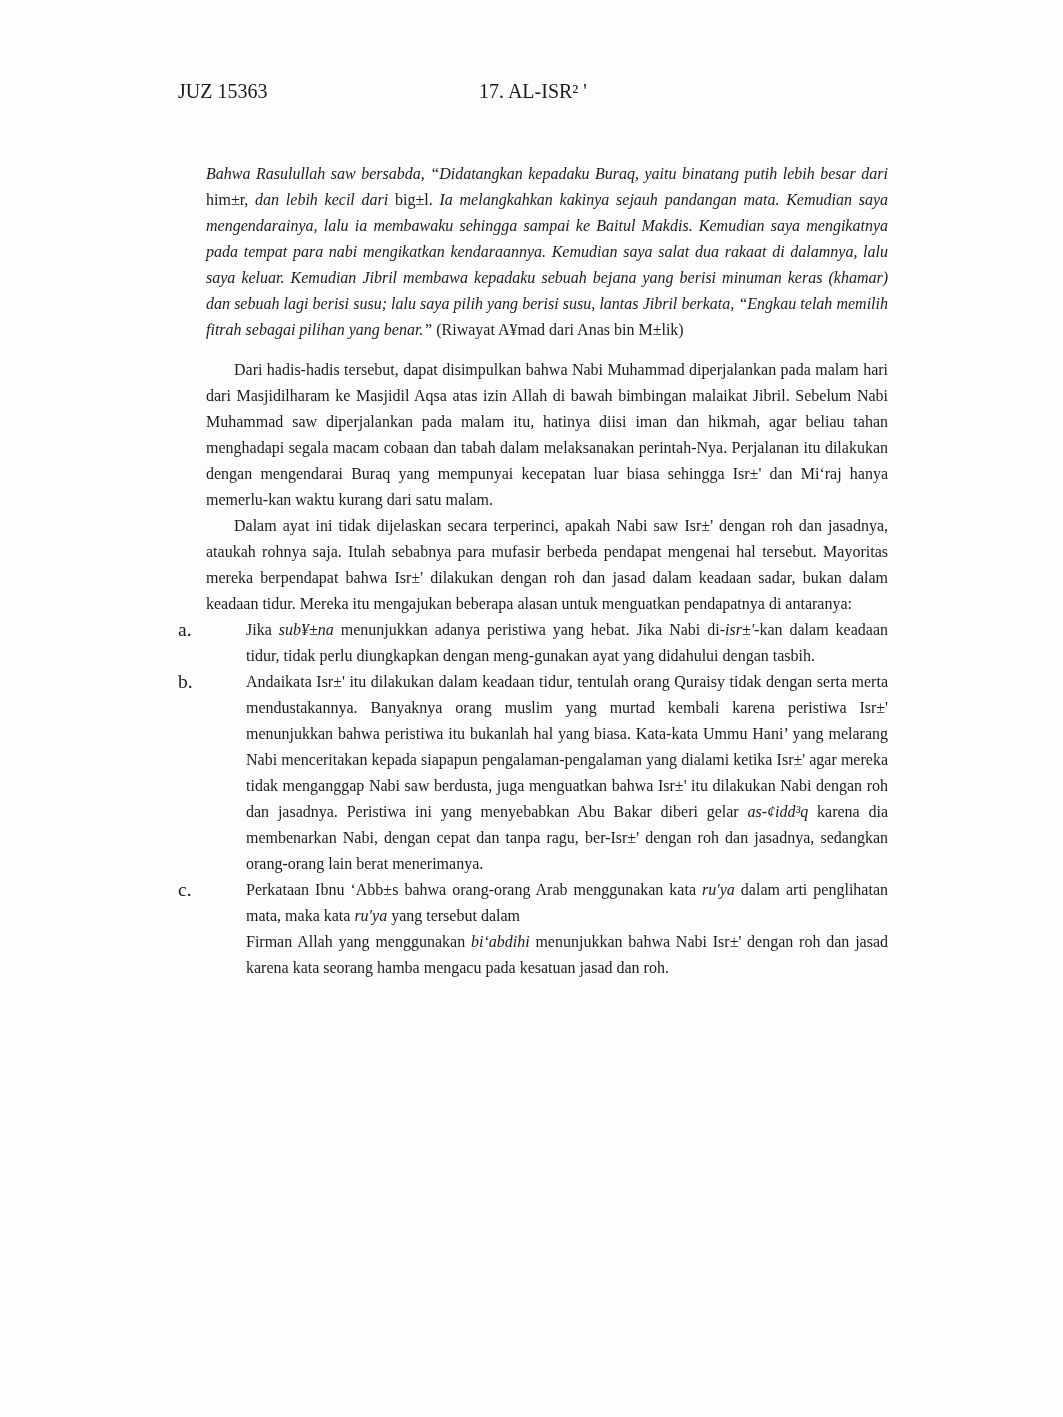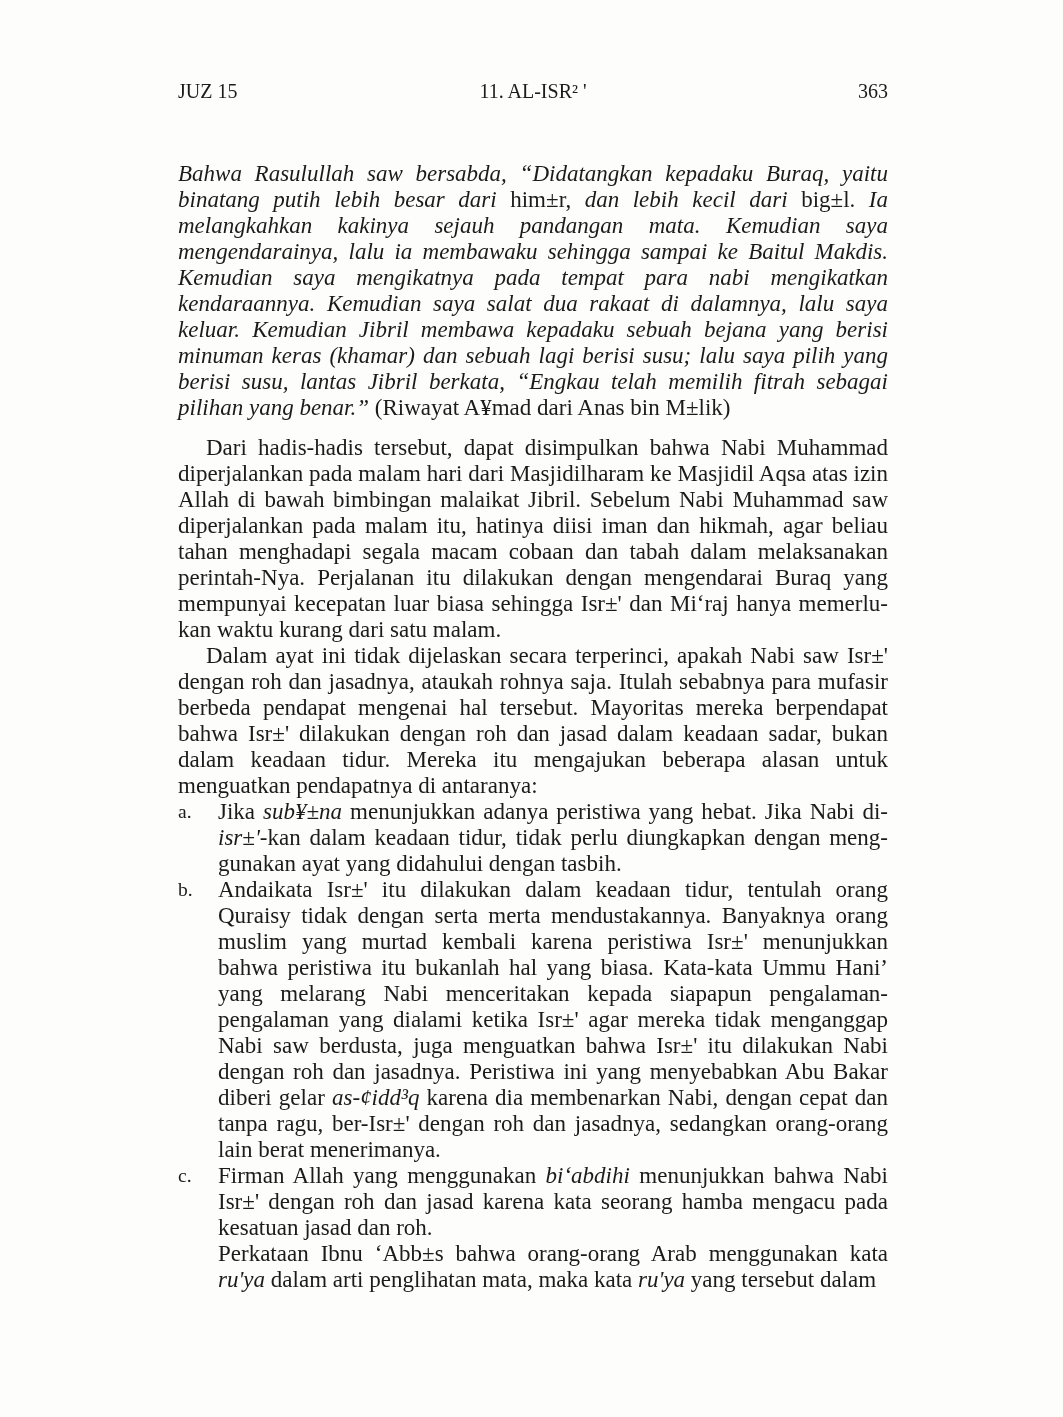--- a/index.html
+++ b/index.html
@@ -15,35 +15,36 @@
   }
   .content {
     position: absolute;
     left: 178px;
     top: 78px;
     width: 710px;
   }
   .pageheader {
     position: relative;
     display: flex;
-    justify-content: space-between;
+    justify-content: flex-start;
     font-size: 20px;
     line-height: 26px;
     height: 26px;
   }
   .pageheader .hcenter {
     position: absolute;
     left: 0; right: 0;
     text-align: center;
   }
   p { margin: 0; }
   .body-text {
-    font-size: 23px;
+    font-size: 16px;
     line-height: 26px;
     text-align: justify;
+    margin-left: 28px;
   }
   .quote { margin-top: 57px; }
   .para { text-indent: 28px; }
   .gap-before { margin-top: 14px; }
   .it { font-style: italic; }
   .list-item {
     position: relative;
     padding-left: 40px;
   }
   .list-item .label {
@@ -55,21 +56,21 @@
   }
 </style>
 </head>
 <body>
 
 <div class="page">
   <div class="content">
 
     <header class="pageheader">
       <span class="hleft">JUZ 15</span>
-      <span class="hcenter">11. AL-ISR² '</span>
+      <span class="hcenter">17. AL-ISR² '</span>
       <span class="hright">363</span>
     </header>
 
     <p class="body-text quote">
       <span class="it">Bahwa Rasulullah saw bersabda, “Didatangkan kepadaku Buraq, yaitu binatang putih lebih besar dari </span><span>him±r,</span><span class="it"> dan lebih kecil dari </span><span>big±l.</span><span class="it"> Ia melangkahkan kakinya sejauh pandangan mata. Kemudian saya mengendarainya, lalu ia membawaku sehingga sampai ke Baitul Makdis. Kemudian saya mengikatnya pada tempat para nabi mengikatkan kendaraannya. Kemudian saya salat dua rakaat di dalamnya, lalu saya keluar. Kemudian Jibril membawa kepadaku sebuah bejana yang berisi minuman keras (khamar) dan sebuah lagi berisi susu; lalu saya pilih yang berisi susu, lantas Jibril berkata, “Engkau telah memilih fitrah sebagai pilihan yang benar.”</span><span> (Riwayat A¥mad dari Anas bin M±lik)</span>
     </p>
 
     <p class="body-text para gap-before">
       <span>Dari hadis-hadis tersebut, dapat disimpulkan bahwa Nabi Muhammad diperjalankan pada malam hari dari Masjidilharam ke Masjidil Aqsa atas izin Allah di bawah bimbingan malaikat Jibril. Sebelum Nabi Muhammad saw diperjalankan pada malam itu, hatinya diisi iman dan hikmah, agar beliau tahan menghadapi segala macam cobaan dan tabah dalam melaksanakan perintah-Nya. Perjalanan itu dilakukan dengan mengendarai Buraq yang mempunyai kecepatan luar biasa sehingga Isr±' dan Mi‘raj hanya memerlu-kan waktu kurang dari satu malam.</span>
     </p>
@@ -90,23 +91,23 @@
       <div class="list-item">
         <span class="label">b.</span>
         <p class="body-text">
           <span>Andaikata Isr±' itu dilakukan dalam keadaan tidur, tentulah orang Quraisy tidak dengan serta merta mendustakannya. Banyaknya orang muslim yang murtad kembali karena peristiwa Isr±' menunjukkan bahwa peristiwa itu bukanlah hal yang biasa. Kata-kata Ummu Hani’ yang melarang Nabi menceritakan kepada siapapun pengalaman-pengalaman yang dialami ketika Isr±' agar mereka tidak menganggap Nabi saw berdusta, juga menguatkan bahwa Isr±' itu dilakukan Nabi dengan roh dan jasadnya. Peristiwa ini yang menyebabkan Abu Bakar diberi gelar </span><span class="it">as-¢idd³q</span><span> karena dia membenarkan Nabi, dengan cepat dan tanpa ragu, ber-Isr±' dengan roh dan jasadnya, sedangkan orang-orang lain berat menerimanya.</span>
         </p>
       </div>
 
       <div class="list-item">
         <span class="label">c.</span>
         <p class="body-text">
-          <span>Firman Allah yang menggunakan </span><span class="it">bi‘abdihi</span><span> menunjukkan bahwa Nabi Isr±' dengan roh dan jasad karena kata seorang hamba mengacu pada kesatuan jasad dan roh.</span>
+          <span>Perkataan Ibnu ‘Abb±s bahwa orang-orang Arab menggunakan kata </span><span class="it">ru'ya</span><span> dalam arti penglihatan mata, maka kata </span><span class="it">ru'ya</span><span> yang tersebut dalam</span>
         </p>
         <p class="body-text">
-          <span>Perkataan Ibnu ‘Abb±s bahwa orang-orang Arab menggunakan kata </span><span class="it">ru'ya</span><span> dalam arti penglihatan mata, maka kata </span><span class="it">ru'ya</span><span> yang tersebut dalam</span>
+          <span>Firman Allah yang menggunakan </span><span class="it">bi‘abdihi</span><span> menunjukkan bahwa Nabi Isr±' dengan roh dan jasad karena kata seorang hamba mengacu pada kesatuan jasad dan roh.</span>
         </p>
       </div>
 
     </div>
 
   </div>
 </div>
 
 </body></html>

